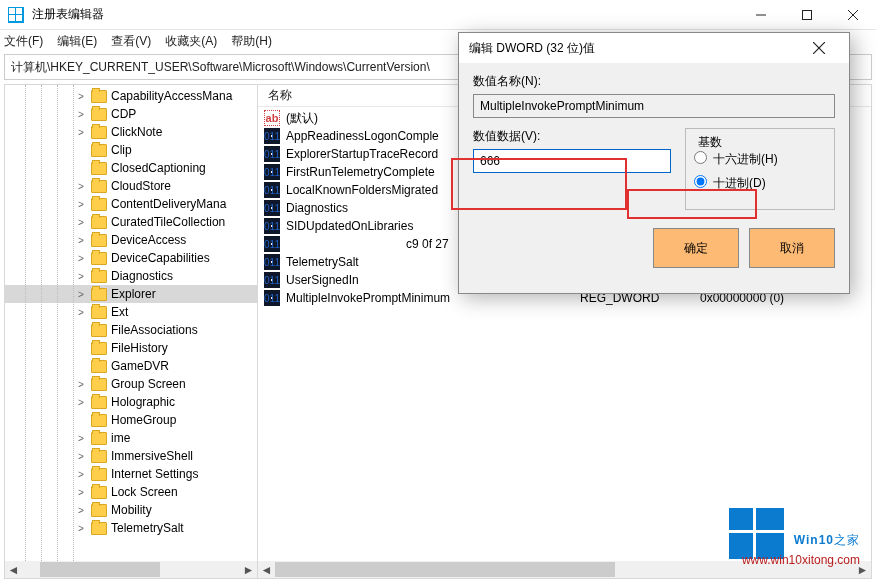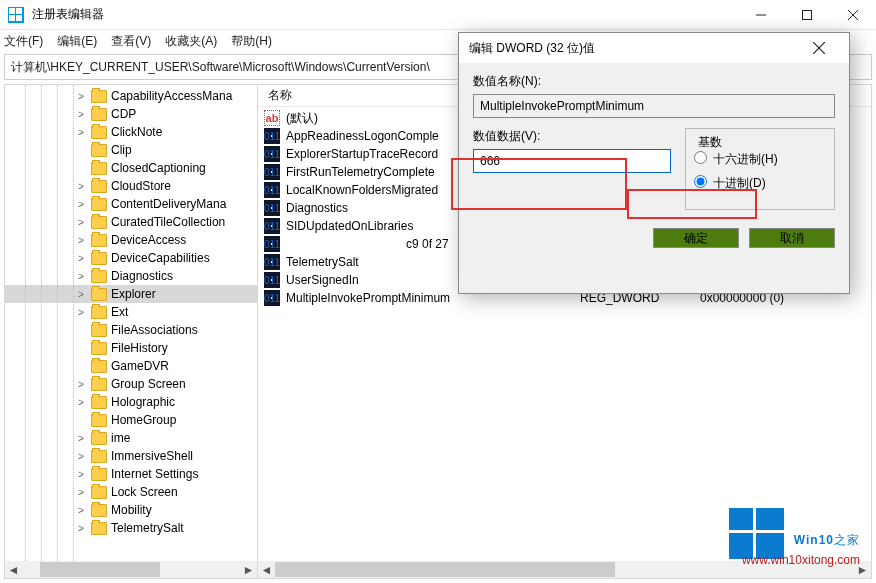--- a/index.html
+++ b/index.html
@@ -47,21 +47,21 @@
 .dialog input.txt { width: 100%; height: 24px; border: 1px solid #888; background: #fff; padding: 0 6px; }
 .dialog input.txt[readonly] { background: #f0f0f0; }
 .row2 { display: flex; gap: 14px; margin-top: 10px; }
 .row2 .left { flex: 1; }
 .row2 .right { width: 150px; }
 .fieldset { border: 1px solid #bbb; padding: 6px 8px 10px; }
 .fieldset .legend { margin-top: -14px; background: #f0f0f0; display: inline-block; padding: 0 4px; }
 .radio-row { display: flex; height: 24px; gap: 6px; }
 .radio-row input { width: 13px; height: 13px; }
 .btns { display: flex; justify-content: flex-end; gap: 10px; margin-top: 18px; }
-.btns button { width: 86px; height: 20px; border: 1px solid #888; background: #4d7c0f; }
+.btns button { width: 86px; height: 40px; border: 1px solid #888; background: #fdba74; }
 .highlight-data { position: absolute; border: 2px solid #e03030; }
 .hl1 { top: 158px; left: 451px; width: 176px; height: 52px; }
 .hl2 { top: 189px; left: 627px; width: 130px; height: 30px; }
 .watermark { position: absolute; right: 16px; bottom: 24px; display: flex; align-items: center; gap: 10px; pointer-events:none; }
 .watermark .winlogo { display: grid; grid-template-columns: 24px 28px; grid-template-rows: 22px 26px; gap: 3px; }
 .watermark .winlogo span { background: #0b7bd0; }
 .watermark .txt { color: #0b7bd0; font-size: 30px; font-weight: bold; letter-spacing: 1px; }
 .tree-vline { position: absolute; left: 0; top: 0; bottom: 17px; width: 70px; pointer-events:none; }
 .tree-vline .vl { position: absolute; border-left: 1px dotted #bbb; top: 0; bottom: 0; }
 </style>

